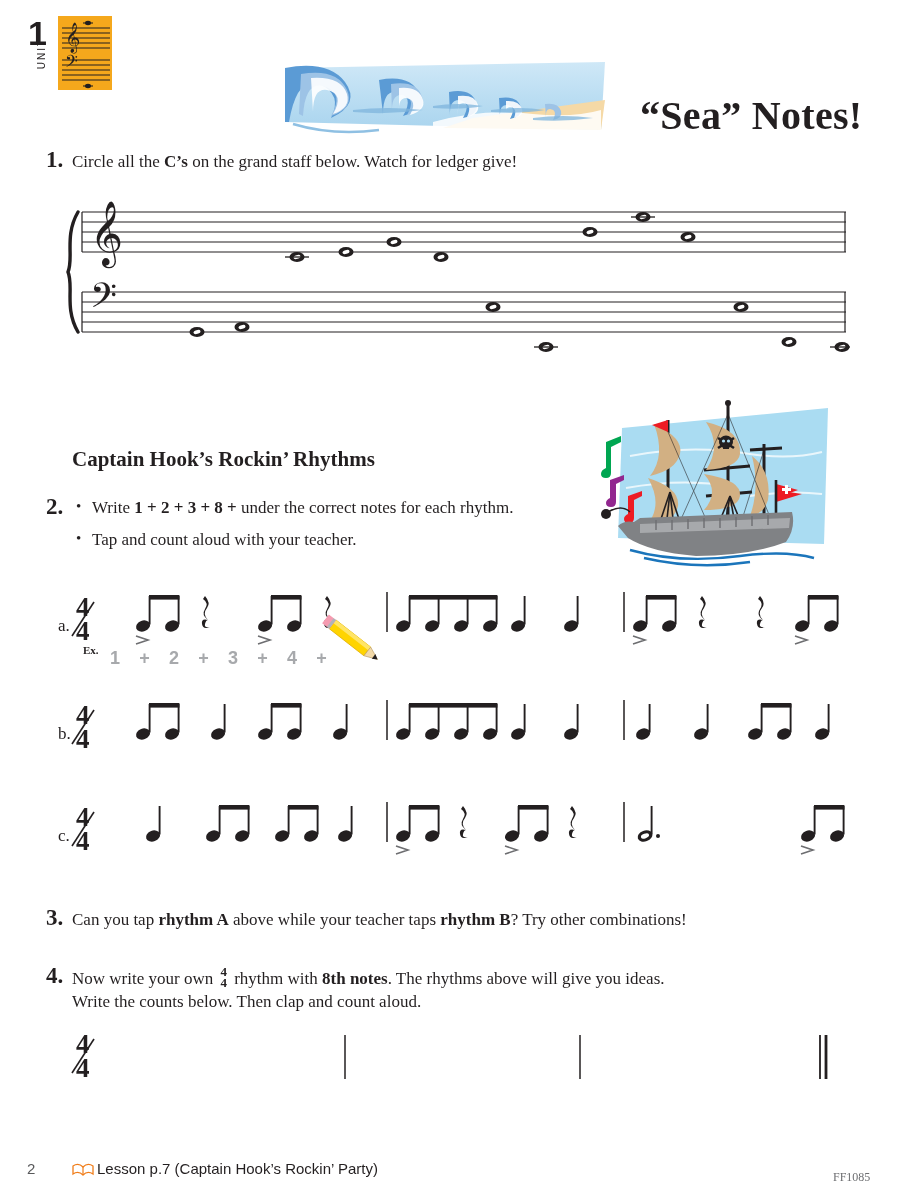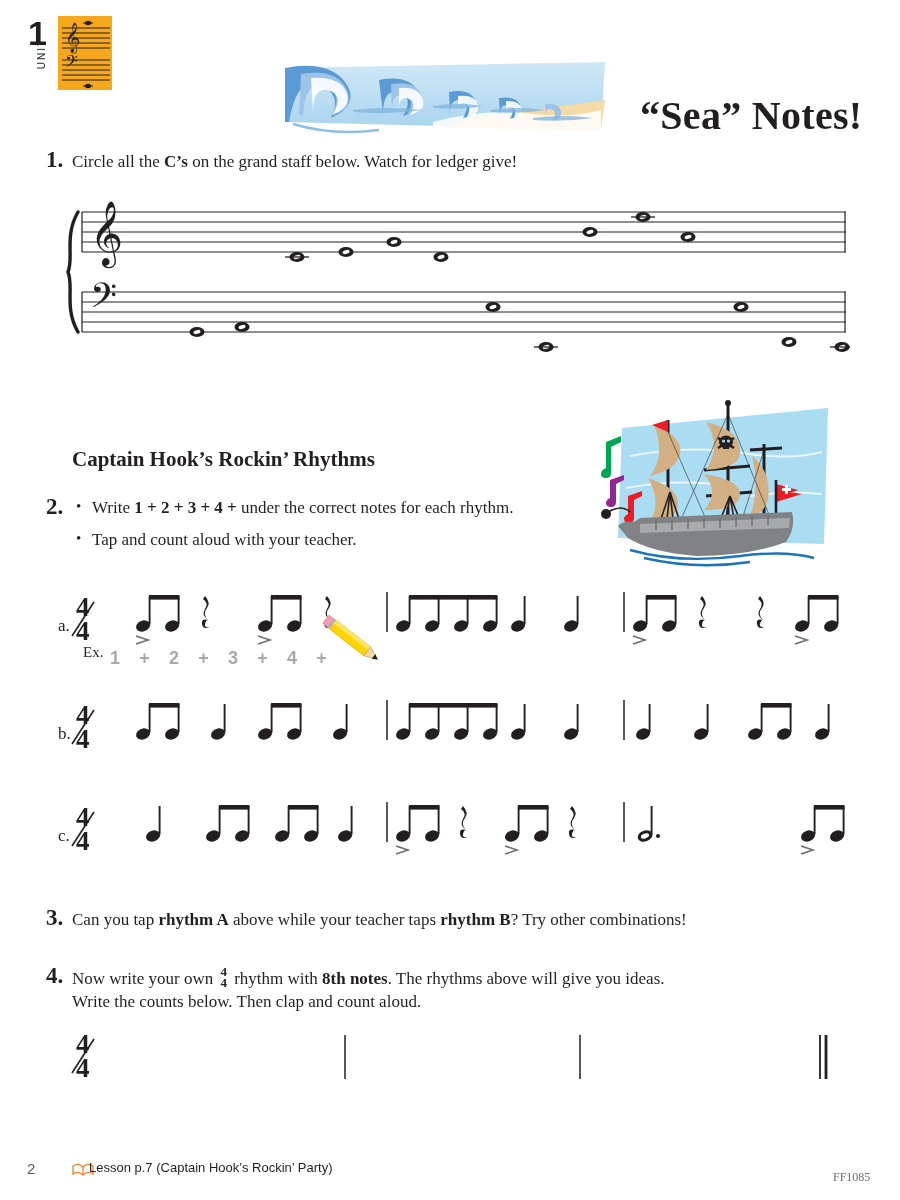--- a/index.html
+++ b/index.html
@@ -41,39 +41,39 @@
   #q2-list div{font-size:17px;line-height:1.35;margin-bottom:9px;position:relative;padding-left:16px;}
   #q2-list div:before{content:"\2022";position:absolute;left:0;top:-1px;font-size:15px;}
   #ship-art{left:600px;top:392px;width:232px;height:186px;}
 
   
   .rhythm-row{left:50px;width:800px;height:96px;}
   #rhythm-a{top:580px;}
   #rhythm-b{top:688px;}
   #rhythm-c{top:790px;}
   .row-label{position:absolute;left:8px;top:36px;font-size:17px;}
-  .ex-label{position:absolute;left:33px;top:64px;font-size:15px;}
+  .ex-label{position:absolute;left:33px;top:64px;font-size:11px;font-weight:bold;}
 
   
   #q3-num{left:46px;top:905px;}
   #q3-text{left:72px;top:909px;width:740px;}
   #q4-num{left:46px;top:963px;}
   #q4-text{left:72px;top:966px;width:760px;}
   .ts-inline{display:inline-block;vertical-align:-3px;text-align:center;
              font-family:"Liberation Serif",serif;font-weight:bold;font-size:13px;
              line-height:11px;margin:0 3px;}
   #blank-staff{left:60px;top:1025px;width:790px;height:66px;}
 
   
   #footer{left:0;top:1158px;width:900px;height:30px;}
   #page-number{position:absolute;left:27px;top:2px;font-family:"Liberation Sans",sans-serif;
                font-size:15px;color:#58595b;}
   #book-icon{position:absolute;left:72px;top:5px;width:22px;height:14px;}
-  #footer-caption{position:absolute;left:89px;top:2px;font-family:"Liberation Sans",sans-serif;
-                  font-size:13px;color:#231f20;}
+  #footer-caption{position:absolute;left:97px;top:2px;font-family:"Liberation Sans",sans-serif;
+                  font-size:15px;color:#231f20;}
   #catalog-number{position:absolute;left:833px;top:12px;font-size:12px;color:#6d6e71;
                   font-family:"Liberation Serif",serif;}
 </style>
 </head>
 <body>
 
 <div class="abs" id="unit-badge">
   <div id="unit-num">1</div>
   <div id="unit-word">UNIT</div>
   <div id="unit-square">
@@ -222,21 +222,21 @@
           <ellipse cx="782" cy="157" rx="3.6" ry="1.9" fill="#fff" transform="rotate(-18 782 157)"></ellipse>
           <line x1="770" y1="157" x2="794" y2="157" stroke="#231f20" stroke-width="1.3"></line>
         </g>
       </g>
   </svg>
 </div>
 
 <div class="abs" id="hook-heading">Captain Hook’s Rockin’ Rhythms</div>
 <div class="abs item-num" id="q2-num">2.</div>
 <div class="abs" id="q2-list">
-    <div><span>Write </span><span class="b">1 + 2 + 3 + 4 +</span><span> under the correct notes for each rhythm.</span></div>
+    <div><span>Write </span><span class="b">1 + 2 + 3 + 8 +</span><span> under the correct notes for each rhythm.</span></div>
     <div><span>Tap and count aloud with your teacher.</span></div>
   </div>
 
 <div class="abs" id="ship-art">
   <svg width="232" height="186" viewBox="0 0 232 186">
     <polygon points="22,36 228,16 224,152 18,146" fill="#aadcf2"></polygon>
     <g stroke="#ffffff" stroke-width="2" fill="none" opacity=".75">
       <path d="M30,64 Q90,52 150,62 Q190,68 222,60"></path>
       <path d="M26,96 Q80,86 132,94"></path>
       <path d="M150,104 Q190,98 222,102"></path>

